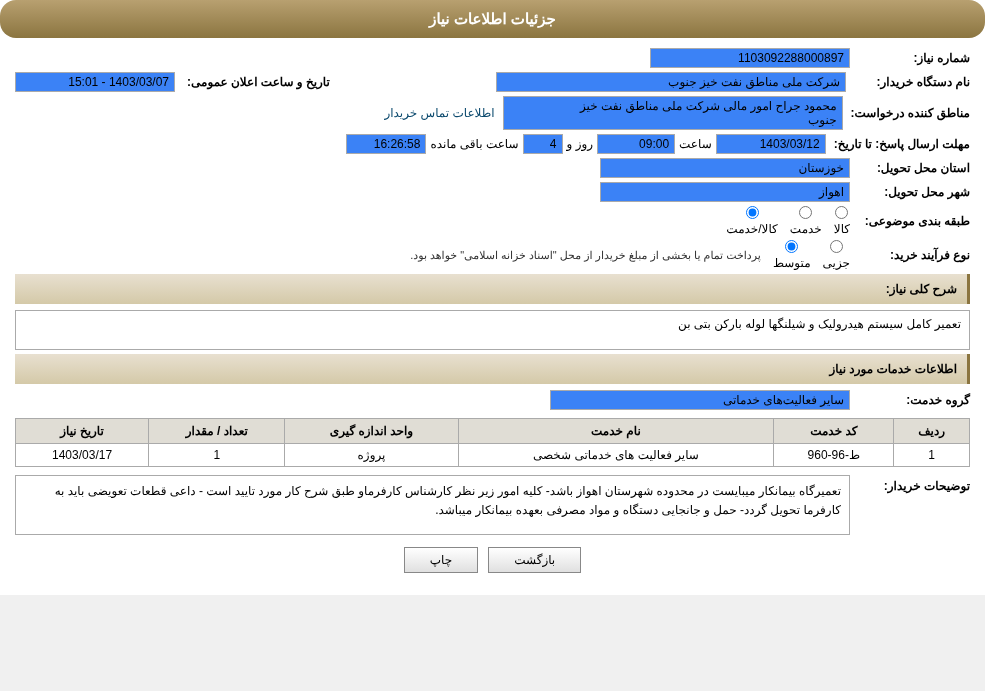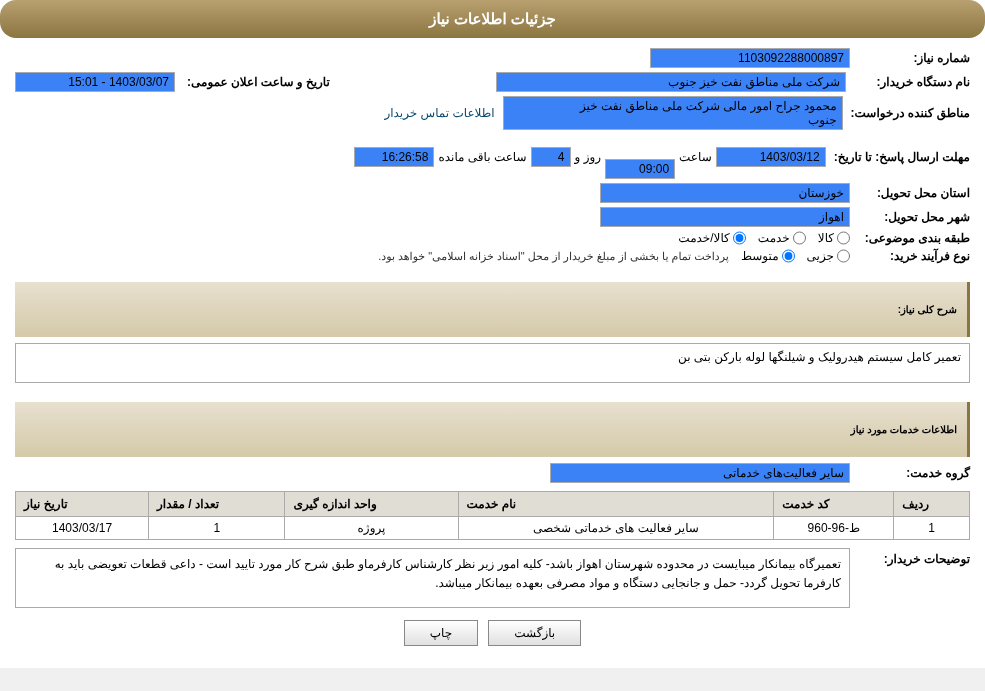--- a/index.html
+++ b/index.html
@@ -39,34 +39,36 @@
     }
     .input-medium {
       width: 200px;
     }
     .link-blue {
       color: #0c4a6e;
       text-decoration: none;
     }
     .section-header {
       background: linear-gradient(to bottom, #e8e0d0, #d4c9a8);
-      padding: 22px 10px;
-      font-weight: bold;
-      font-size: 10px;
-      margin: 19px 0 6px 0;
+      padding: 8px 10px;
+      font-weight: bold;
+      font-size: 12px;
+      margin: 4px 0 6px 0;
       border-right: 3px solid #8b7540;
     }
     .radio-group {
       display: flex;
       gap: 12px;
       align-items: center;
     }
     .radio-item {
       display: flex;
+      align-items: center;
       gap: 3px;
+      flex-direction: column;
     }
     .note-text {
       color: #333;
       font-size: 11px;
     }
     .detail-box {
       border: 1px solid #aaa;
       padding: 6px 8px;
       min-height: 40px;
       text-align: right;
@@ -75,21 +77,21 @@
     }
     .service-table {
       width: 100%;
       border-collapse: collapse;
       margin: 8px 0;
     }
     .service-table th {
       background: #e0ddd5;
       border: 1px solid #aaa;
       padding: 5px 8px;
-      text-align: left;
+      text-align: center;
       font-weight: bold;
     }
     .service-table td {
       border: 1px solid #aaa;
       padding: 4px 8px;
       text-align: center;
     }
     .service-table tr:nth-child(even) {
       background: #f9f7f2;
     }
@@ -168,21 +170,21 @@
       <span class="label-right">مناطق کننده درخواست:</span>
       <span class="input-box" style="width:340px;padding-left:48px;">محمود جراح امور مالی شرکت ملی مناطق نفت خیز جنوب</span>
       <span style="margin-right:8px;"></span>
       <a class="link-blue" href="#">اطلاعات تماس خریدار</a>
     </div>
 
     <div class="group-row">
       <span class="label-right">مهلت ارسال پاسخ: تا تاریخ:</span>
       <span class="input-box" style="width:110px;">1403/03/12</span>
       <span style="margin: 0 4px;">ساعت</span>
-      <span class="input-box" style="width:70px;margin-top:25px;">09:00</span>
+      <span class="input-box" style="width:78px;">09:00</span>
       <span style="margin: 0 4px;">روز و</span>
       <span class="input-box" style="width:40px;">4</span>
       <span style="margin: 0 4px;">ساعت باقی مانده</span>
       <span class="input-box" style="width:80px;">16:26:58</span>
     </div>
 
     <div class="group-row">
       <span class="label-right">استان محل تحویل:</span>
       <span class="input-box" style="width:250px;">خوزستان</span>
     </div>

